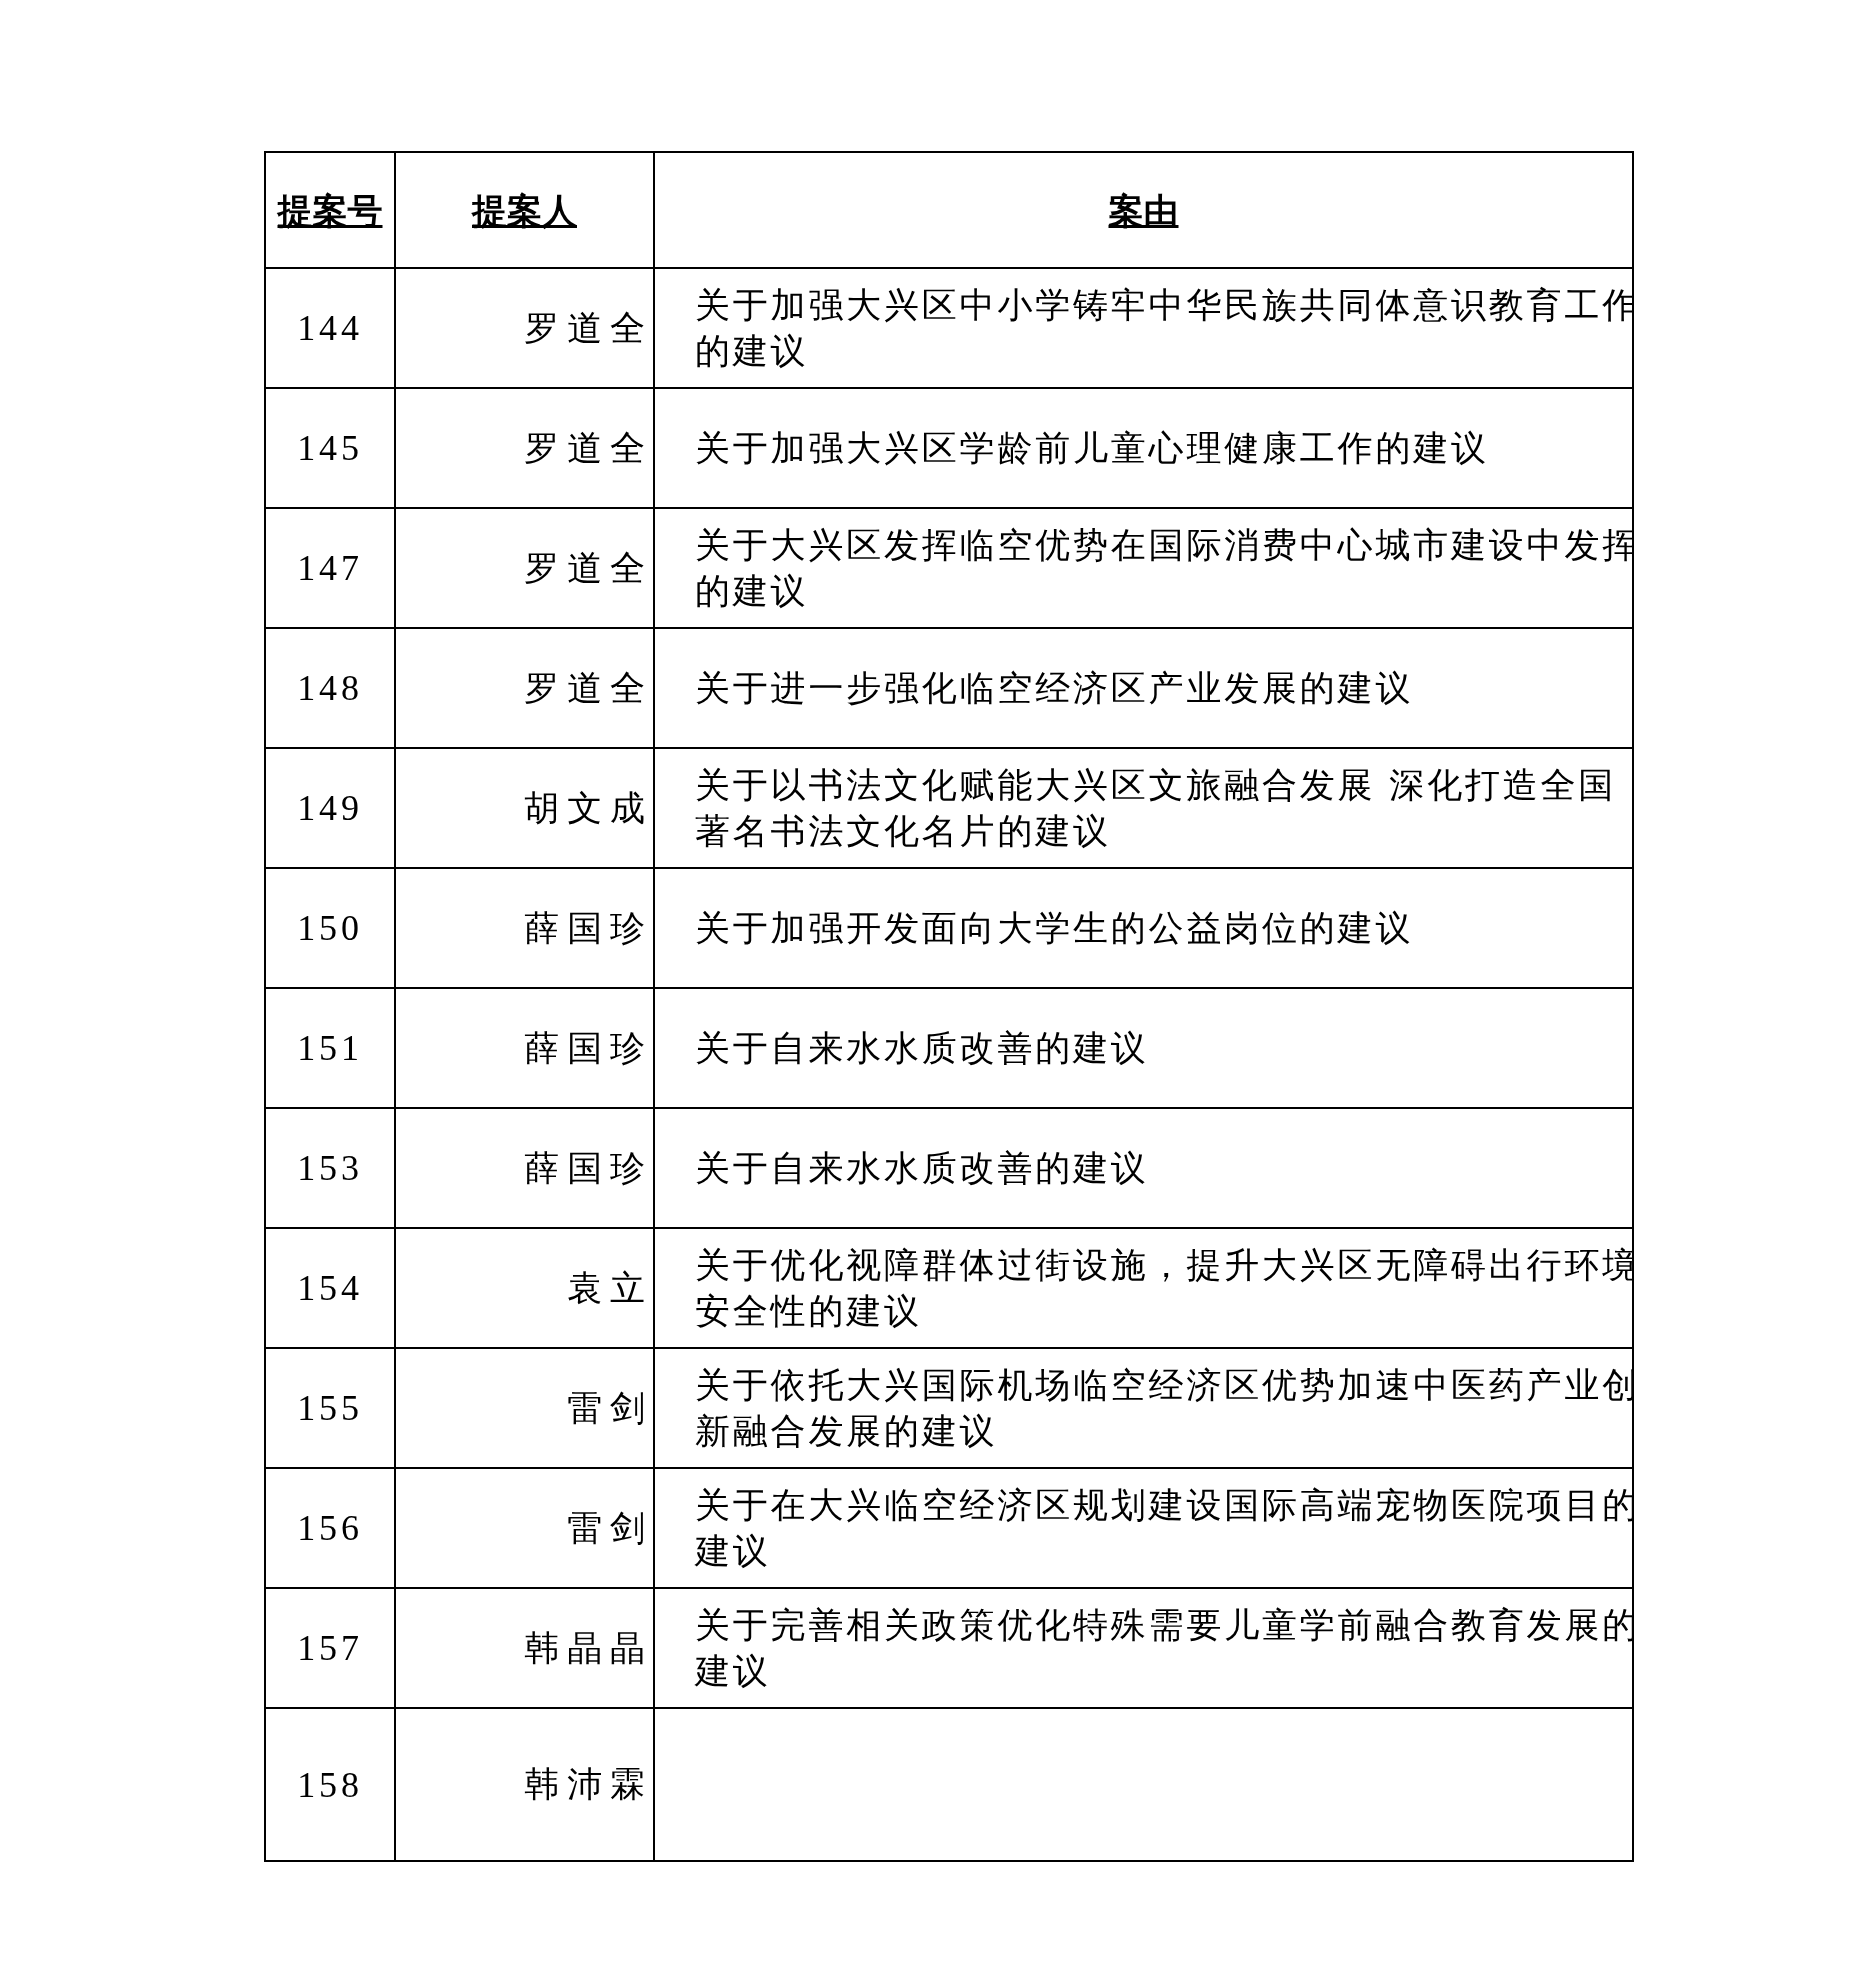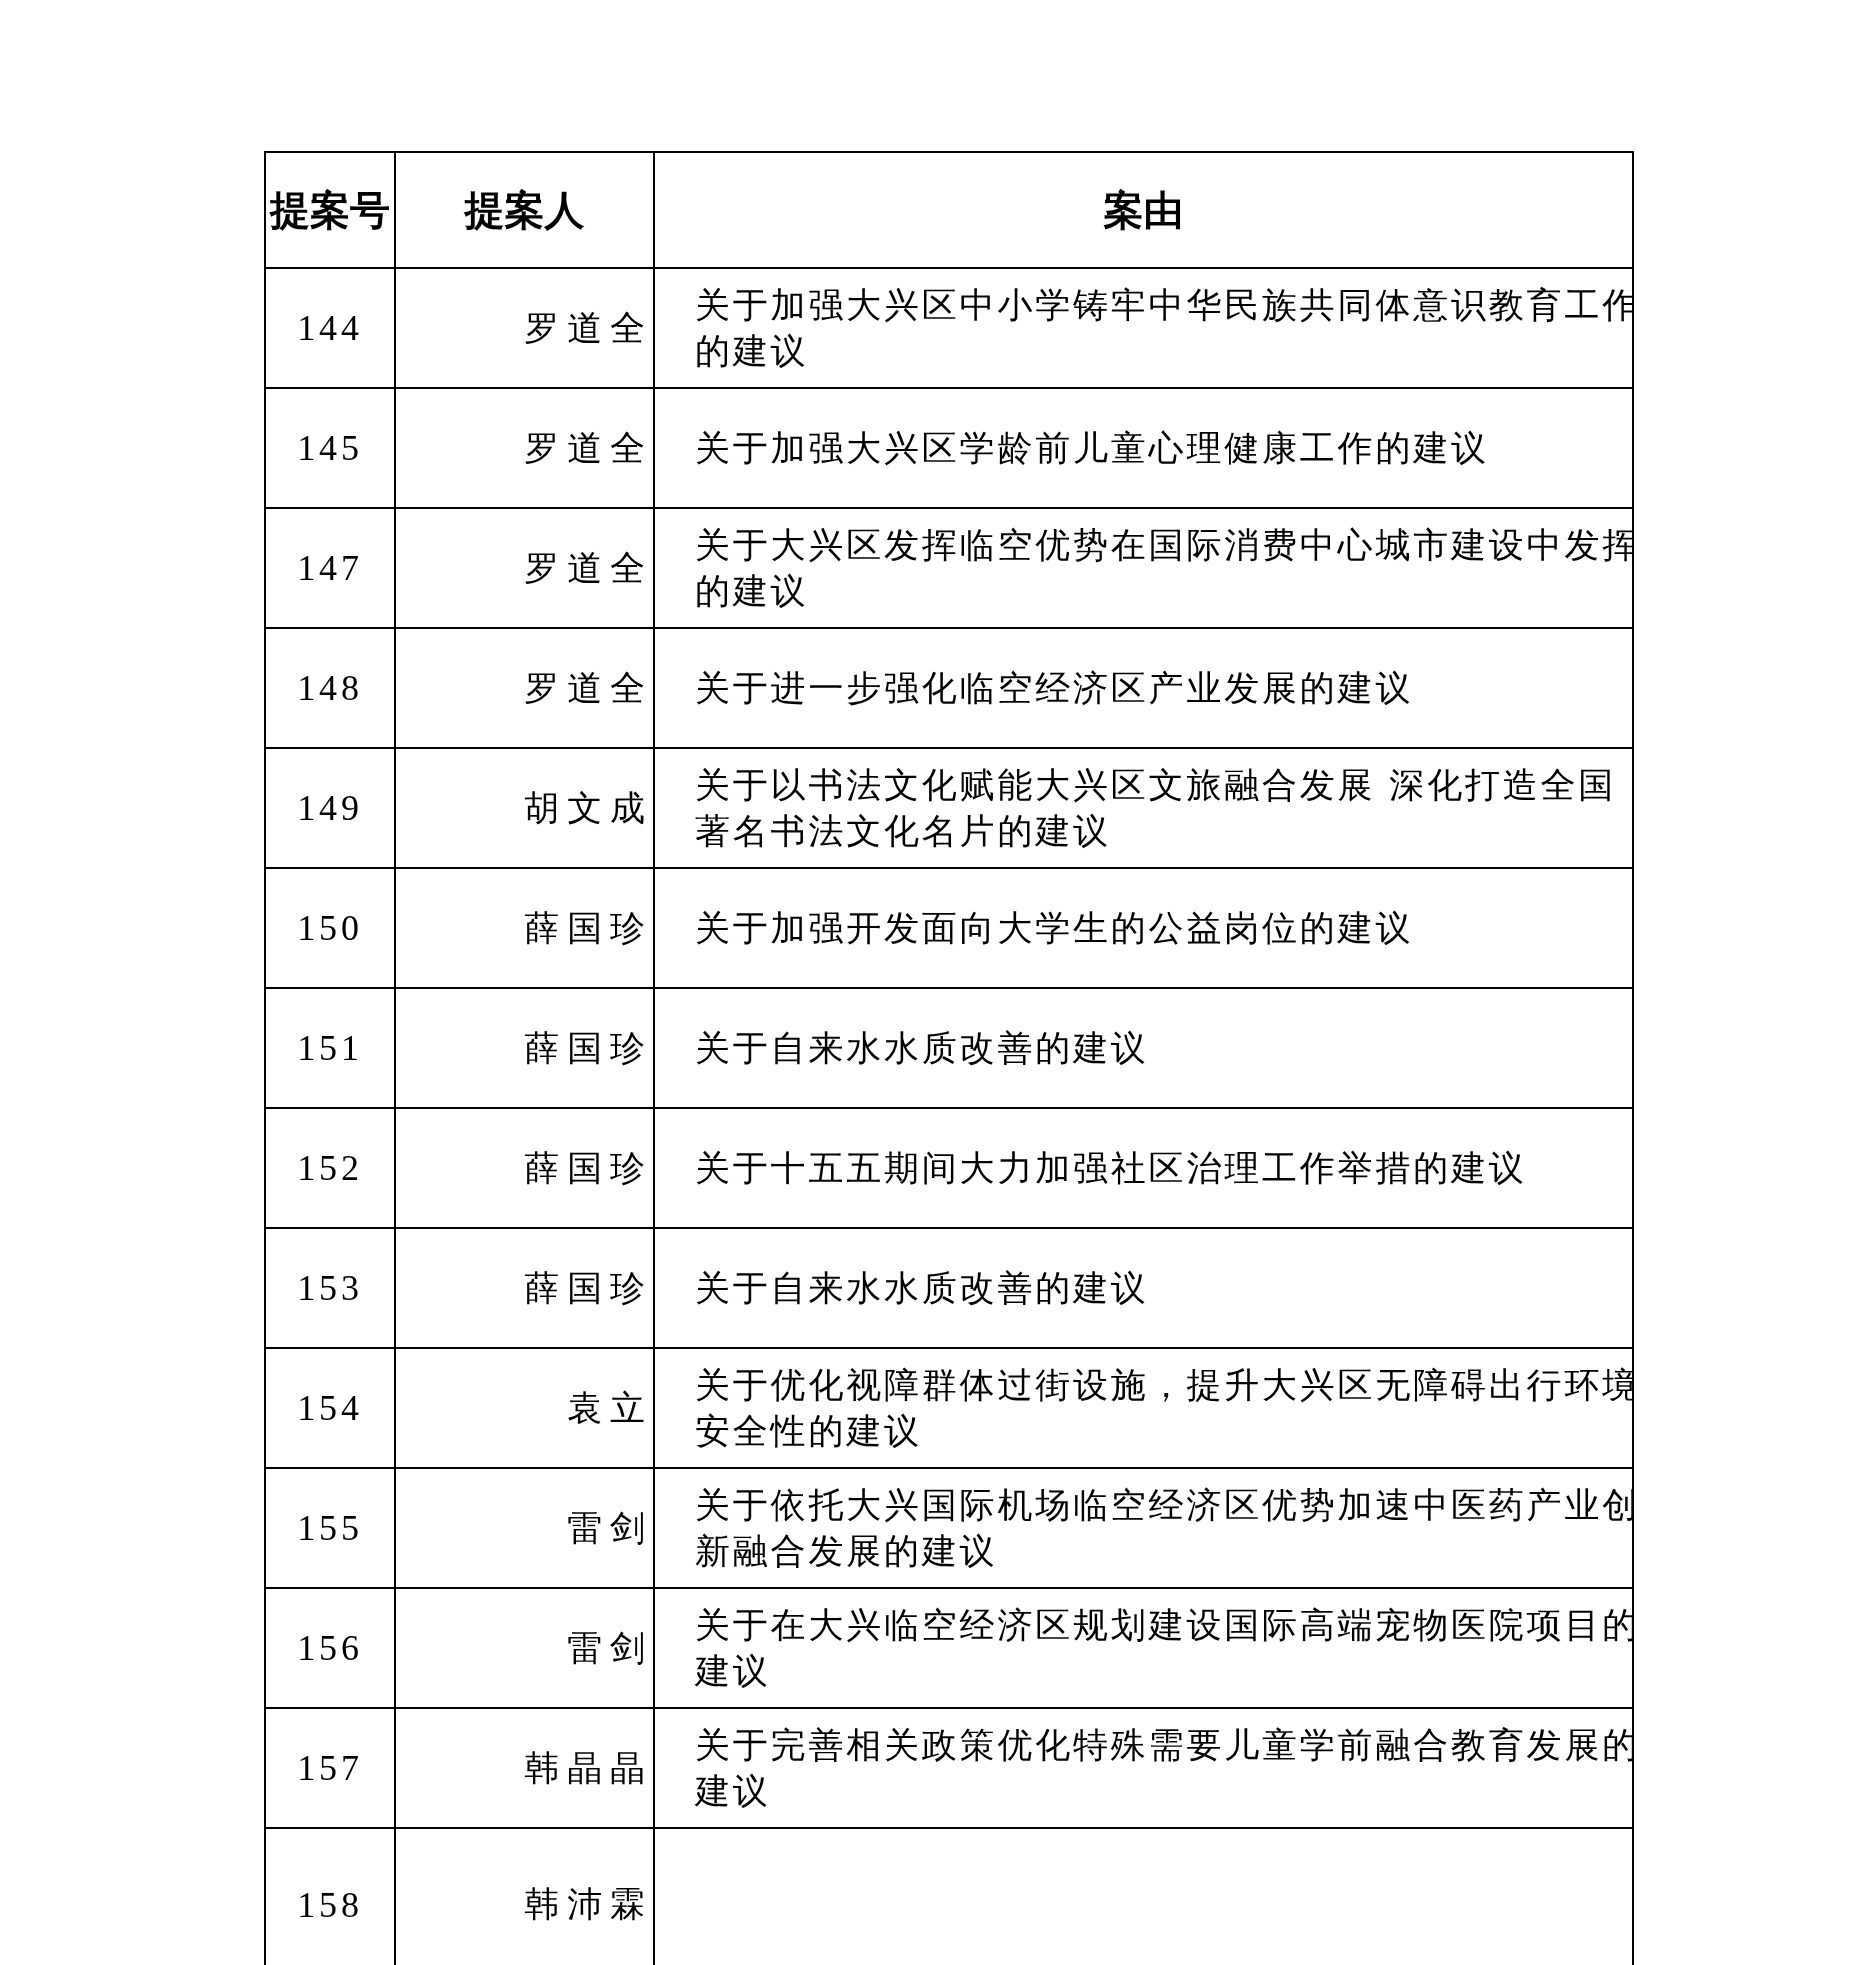--- a/index.html
+++ b/index.html
@@ -38,24 +38,25 @@
   col.c-person { width: 259px; }
   col.c-subject { width: 979px; }
 
   tr.head-row { height: 116px; }
   tr.body-row { height: 120px; }
   tr.body-row.tall { height: 153px; }
 
   th {
     font-family: "DejaVu Serif", "Liberation Serif", serif;
     font-weight: bold;
-    font-size: 40px;
+    font-size: 35px;
     text-align: center;
     letter-spacing: 0;
     line-height: 1;
+    text-decoration: underline;
   }
   td.no {
     font-family: "Liberation Serif", "DejaVu Serif", serif;
     font-size: 36px;
     text-align: center;
     letter-spacing: 3.9px;
     line-height: 1;
     border-radius: 16px;
   }
   td.person {
@@ -144,27 +145,20 @@
           </td>
         </tr>
         <tr class="body-row">
           <td class="no">151</td>
           <td class="person">薛国珍</td>
           <td class="subject">
             <span class="line">关于自来水水质改善的建议</span>
           </td>
         </tr>
         <tr class="body-row">
-          <td class="no">152</td>
-          <td class="person">薛国珍</td>
-          <td class="subject">
-            <span class="line">关于十五五期间大力加强社区治理工作举措的建议</span>
-          </td>
-        </tr>
-        <tr class="body-row">
           <td class="no">153</td>
           <td class="person">薛国珍</td>
           <td class="subject">
             <span class="line">关于自来水水质改善的建议</span>
           </td>
         </tr>
         <tr class="body-row">
           <td class="no">154</td>
           <td class="person">袁立</td>
           <td class="subject">

